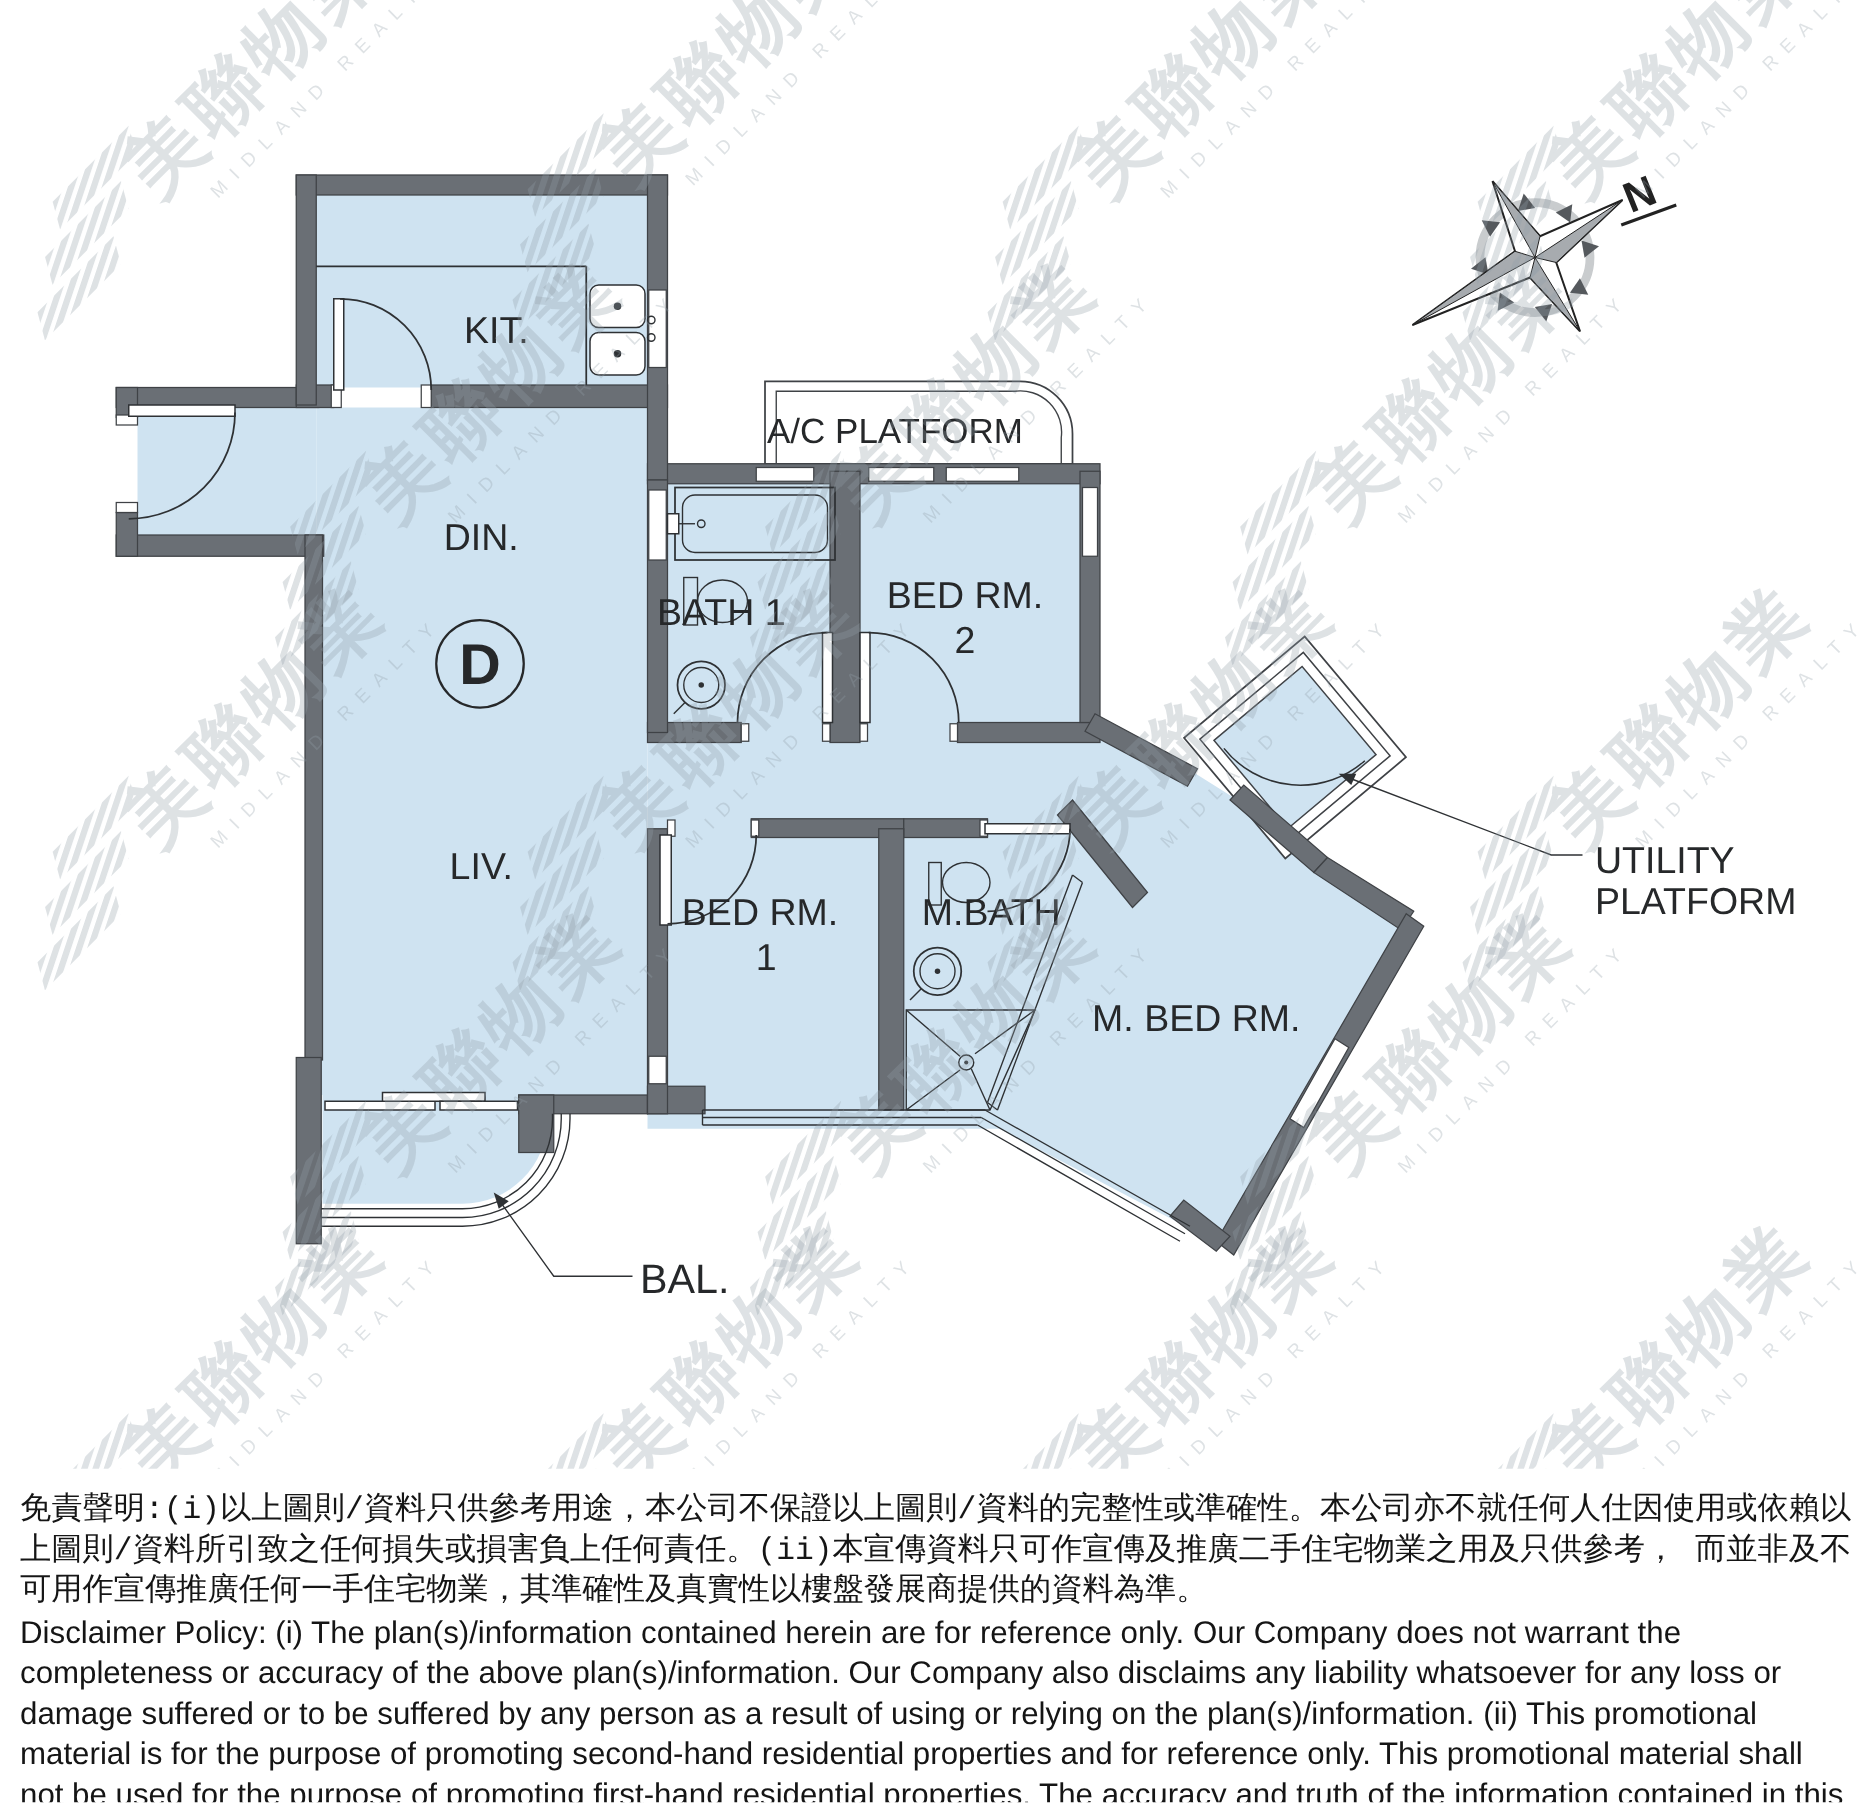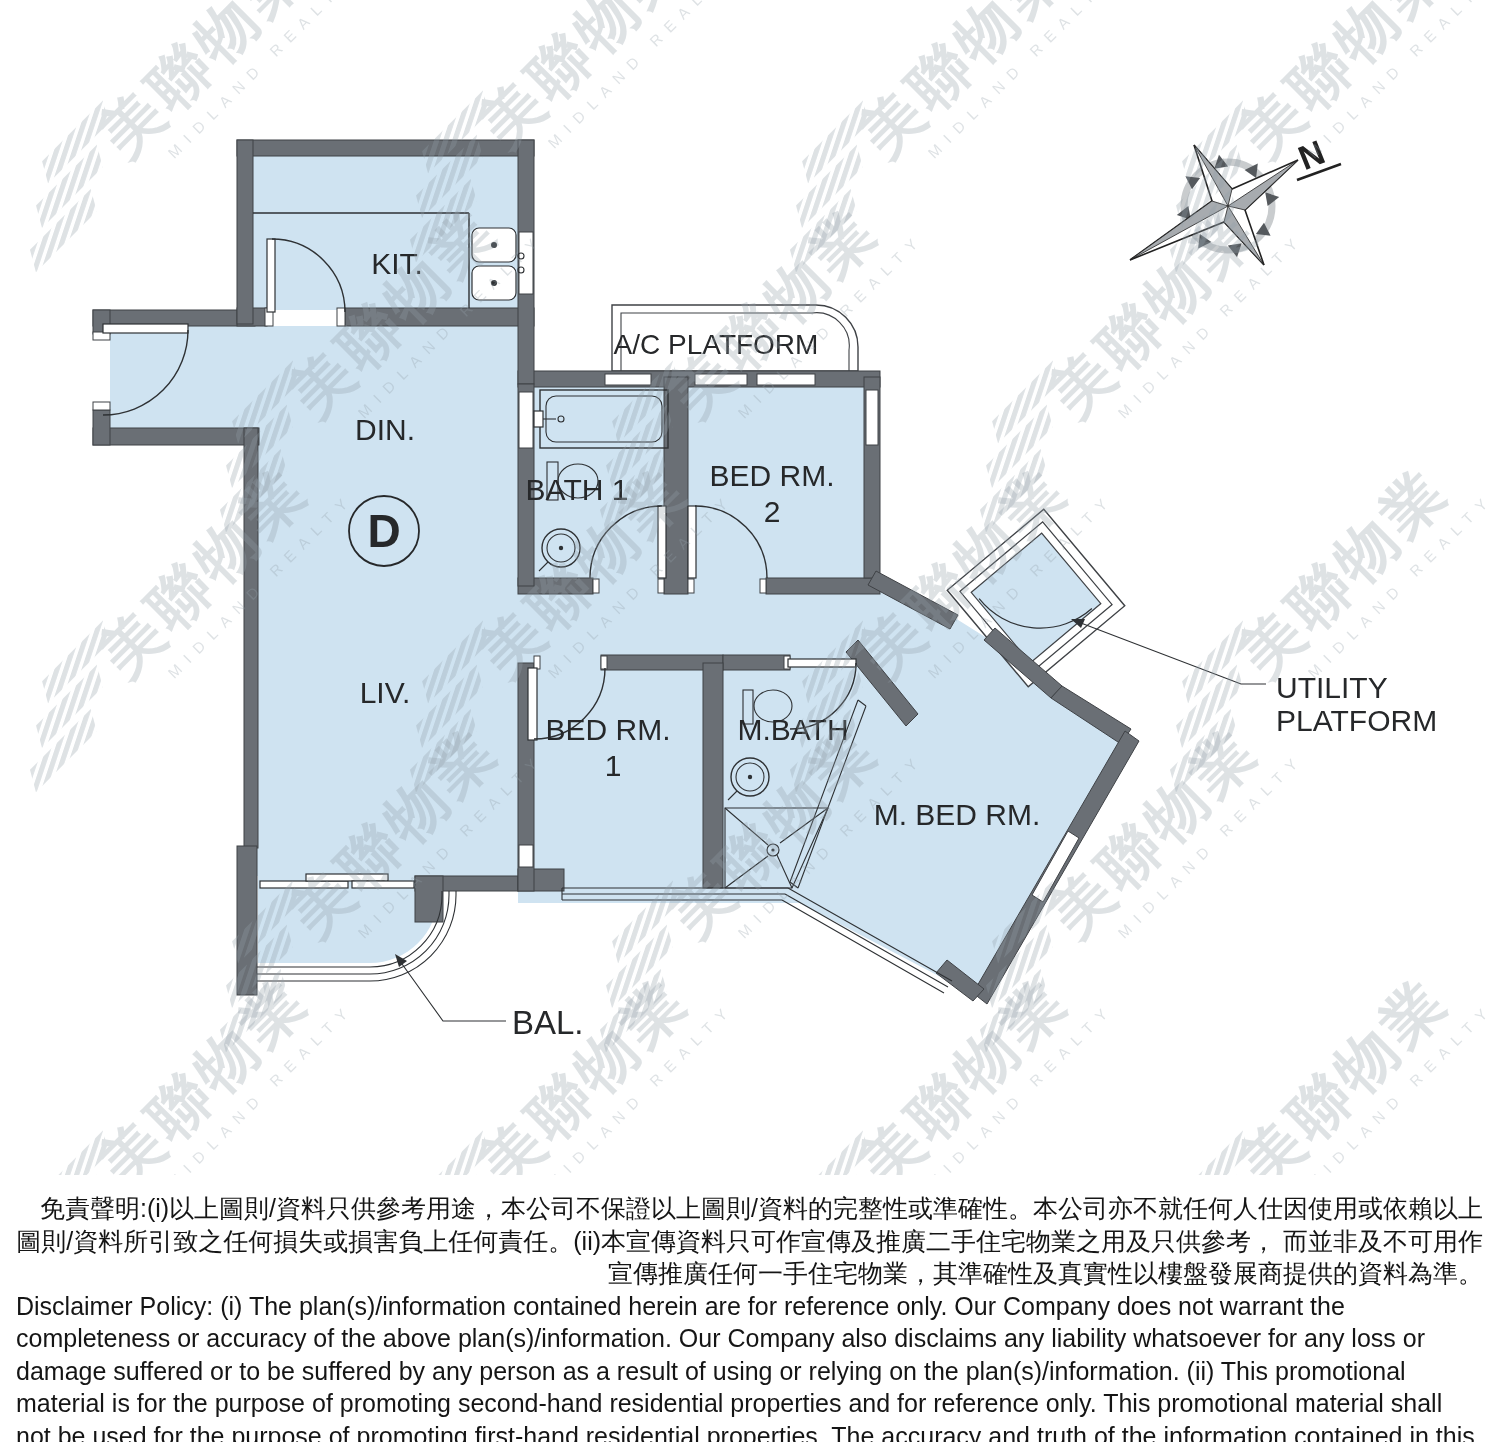--- a/index.html
+++ b/index.html
@@ -16,21 +16,21 @@
   .wall{fill:#6a6f75;stroke:#3f4246;stroke-width:1;}
   .cap{fill:#ffffff;stroke:#3f4246;stroke-width:1;}
   .win{fill:#ffffff;stroke:#3f4246;stroke-width:1;}
   .ln{fill:none;stroke:#2e3134;stroke-width:1.4;}
   .lnthin{fill:none;stroke:#2e3134;stroke-width:1.1;}
   .leaf{fill:#ffffff;stroke:#2e3134;stroke-width:1.2;}
   .floor{fill:#cfe3f1;}
   .disclaimer{position:absolute;left:0;top:1192px;width:1499px;padding:0 16px;box-sizing:border-box;
               color:#151515;}
   .disclaimer p{margin:0;font-size:25px;line-height:1.30;}
-  .disclaimer p.zh{font-family:Liberation Sans, sans-serif;text-align:right;}
+  .disclaimer p.zh{font-family:Liberation Mono, monospace;}
 </style>
 </head>
 <body>
 
 <div class="canvas">
 
 <svg width="1499" height="1175" viewBox="0 0 1499 1175">
   <defs>
     <pattern id="hatch" patternUnits="userSpaceOnUse" width="11" height="11" patternTransform="rotate(55)">
       <rect width="6.5" height="11" fill="#93a0a9"></rect>

